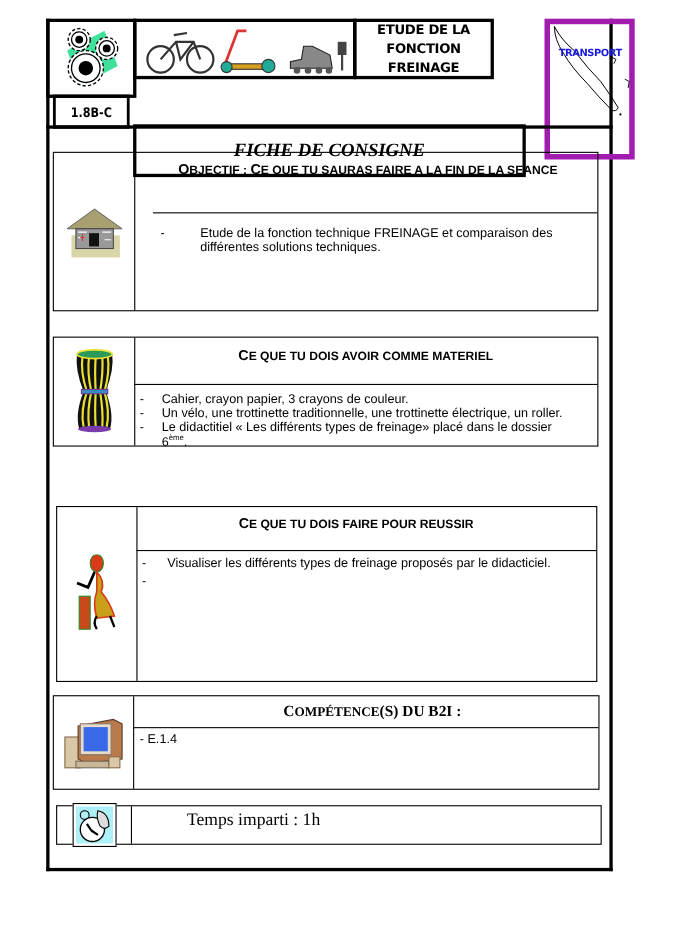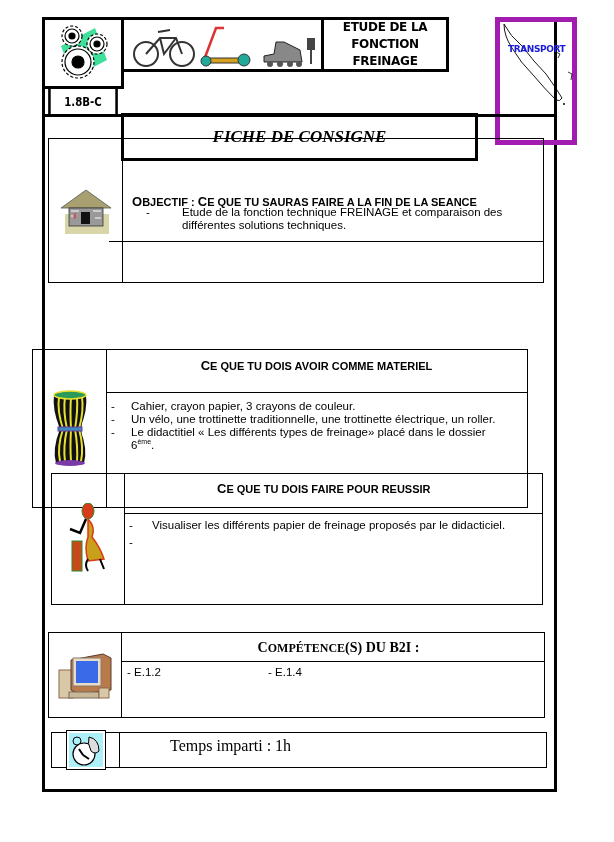--- a/index.html
+++ b/index.html
@@ -98,34 +98,34 @@
   <div class="icon-cell" style="width:73px;">
     <svg width="54" height="50" viewBox="0 0 54 50">
       <rect x="6" y="28" width="44" height="20" fill="#d8d6a8"></rect>
       <path d="M27 4 L52 22 L2 22 Z" fill="#a8a070" stroke="#555" stroke-width="0.8"></path>
       <rect x="10" y="22" width="34" height="18" fill="#999" stroke="#333" stroke-width="0.8"></rect>
       <rect x="22" y="26" width="9" height="12" fill="#111"></rect>
       <path d="M12 25 h8 M12 30 h6 M34 25 h8 M36 32 h6" stroke="#fff" stroke-width="1"></path>
       <path d="M16 27 v6 M14 30 h4" stroke="#c33" stroke-width="1"></path>
     </svg>
   </div>
-  <div class="head" style="left:60px;height:54px;margin-top:48px;">
+  <div class="head" style="left:90px;height:54px;">
     <div style="position:absolute;left:23px;top:7px;white-space:nowrap;">
       <span class="big">O</span><span>BJECTIF : </span><span class="big">C</span><span>E QUE TU SAURAS FAIRE A LA FIN DE LA SEANCE</span>
     </div>
   </div>
   <div class="body" style="left:73px;top:54px;">
     <div style="position:absolute;left:24px;top:13px;width:380px;display:flex;">
       <span style="width:36px;flex:none;">-</span>
       <span>Etude de la fonction technique FREINAGE et comparaison des différentes solutions techniques.</span>
     </div>
   </div>
 </div>
 
-<div class="sec" style="left:32px;top:306px;width:496px;height:159px;margin-top:43px;">
+<div class="sec" style="left:48px;top:306px;width:496px;height:100px;">
   <div class="icon-cell" style="width:73px;">
     <svg width="40" height="80" viewBox="0 0 40 80">
       <path d="M4 6 Q2 20 10 40 Q2 60 6 74 L34 74 Q38 60 30 40 Q38 20 36 6 Z" fill="#111"></path>
       <g stroke="#e8e030" stroke-width="2">
         <path d="M9 8 Q7 22 13 40 Q7 58 10 72"></path>
           <path d="M15 8 Q13 22 17 40 Q13 58 15 72"></path>
         <path d="M21 8 Q20 22 21 40 Q20 58 21 72"></path>
           <path d="M27 8 Q28 22 25 40 Q28 58 27 72"></path>
         <path d="M32 8 Q34 22 29 40 Q34 58 31 72"></path>
       </g>
@@ -150,40 +150,40 @@
           <span>Un vélo, une trottinette traditionnelle, une trottinette électrique, un roller.</span>
         </div>
       <div class="li">
           <span class="dash">-</span>
           <span style="width:375px;"><span>Le didactitiel « Les différents types de freinage» placé dans le dossier 6</span><sup>ème</sup><span>.</span></span>
         </div>
     </div>
   </div>
 </div>
 
-<div class="sec" style="left:51px;top:473px;width:492px;height:132px;">
+<div class="sec" style="left:51px;top:460px;width:492px;height:160px;">
   <div class="icon-cell" style="width:72px;">
     <svg width="44" height="72" viewBox="0 0 44 72">
       <ellipse cx="22" cy="8" rx="6" ry="8" fill="#d83a1a" stroke="#2a8a2a"></ellipse>
       <path d="M20 16 L14 30 L4 26" stroke="#000" stroke-width="2.5" fill="none"></path>
       <path d="M22 16 Q30 24 26 34 Q34 44 38 56 L22 58 Q18 44 22 34 Z" fill="#c8a01a" stroke="#d83a1a" stroke-width="1.5"></path>
       <rect x="6" y="38" width="10" height="30" fill="#c84a1a" stroke="#2a8a2a"></rect>
       <path d="M22 56 Q18 62 22 68 M34 56 L38 66" stroke="#000" stroke-width="2" fill="none"></path>
     </svg>
   </div>
   <div class="head" style="left:72px;height:39px;">
     <div style="position:absolute;left:93px;top:7px;white-space:nowrap;">
       <span class="big">C</span><span>E QUE TU DOIS FAIRE POUR REUSSIR</span>
     </div>
   </div>
   <div class="body" style="left:72px;top:39px;">
     <div style="position:absolute;left:5px;top:4px;width:415px;line-height:17px;">
       <div class="li">
           <span class="dash" style="width:23px;">-</span>
-          <span>Visualiser les différents papier de freinage proposés par le didacticiel.</span>
+          <span>Visualiser les différents types de freinage proposés par le didacticiel.</span>
         </div>
       <div class="li">
           <span class="dash" style="width:23px;">-</span>
         </div>
     </div>
   </div>
 </div>
 
 <div class="sec" style="left:48px;top:632px;width:497px;height:86px;">
   <div class="icon-cell" style="width:72px;">
@@ -197,21 +197,20 @@
     </svg>
   </div>
   <div class="head" style="left:72px;height:28px;font-family:'Liberation Serif', serif;font-size:12px;">
     <div style="position:absolute;left:0;right:0;top:7px;text-align:center;white-space:nowrap;margin-left:12px;">
       <span style="font-size:14px;">C</span><span>OMPÉTENCE</span><span style="font-size:14px;">(S) DU </span><span style="font-size:14px;">B2I :</span>
     </div>
   </div>
   <div class="body" style="left:72px;top:28px;line-height:16px;">
     <div style="position:absolute;left:6px;top:3px;width:415px;">
       <div style="display:flex;">
-        <span style="width:141px;">- E.1.2</span>
         <span>- E.1.4</span>
       </div>
     </div>
   </div>
 </div>
 
 <div class="sec" style="left:51px;top:732px;width:496px;height:36px;">
   <div class="icon-cell" style="width:67px;">
     <div style="width:38px;height:38px;border:1px solid #000;display:flex;align-items:center;justify-content:center;background:#fff;">
       <svg width="34" height="34" viewBox="0 0 34 34">

